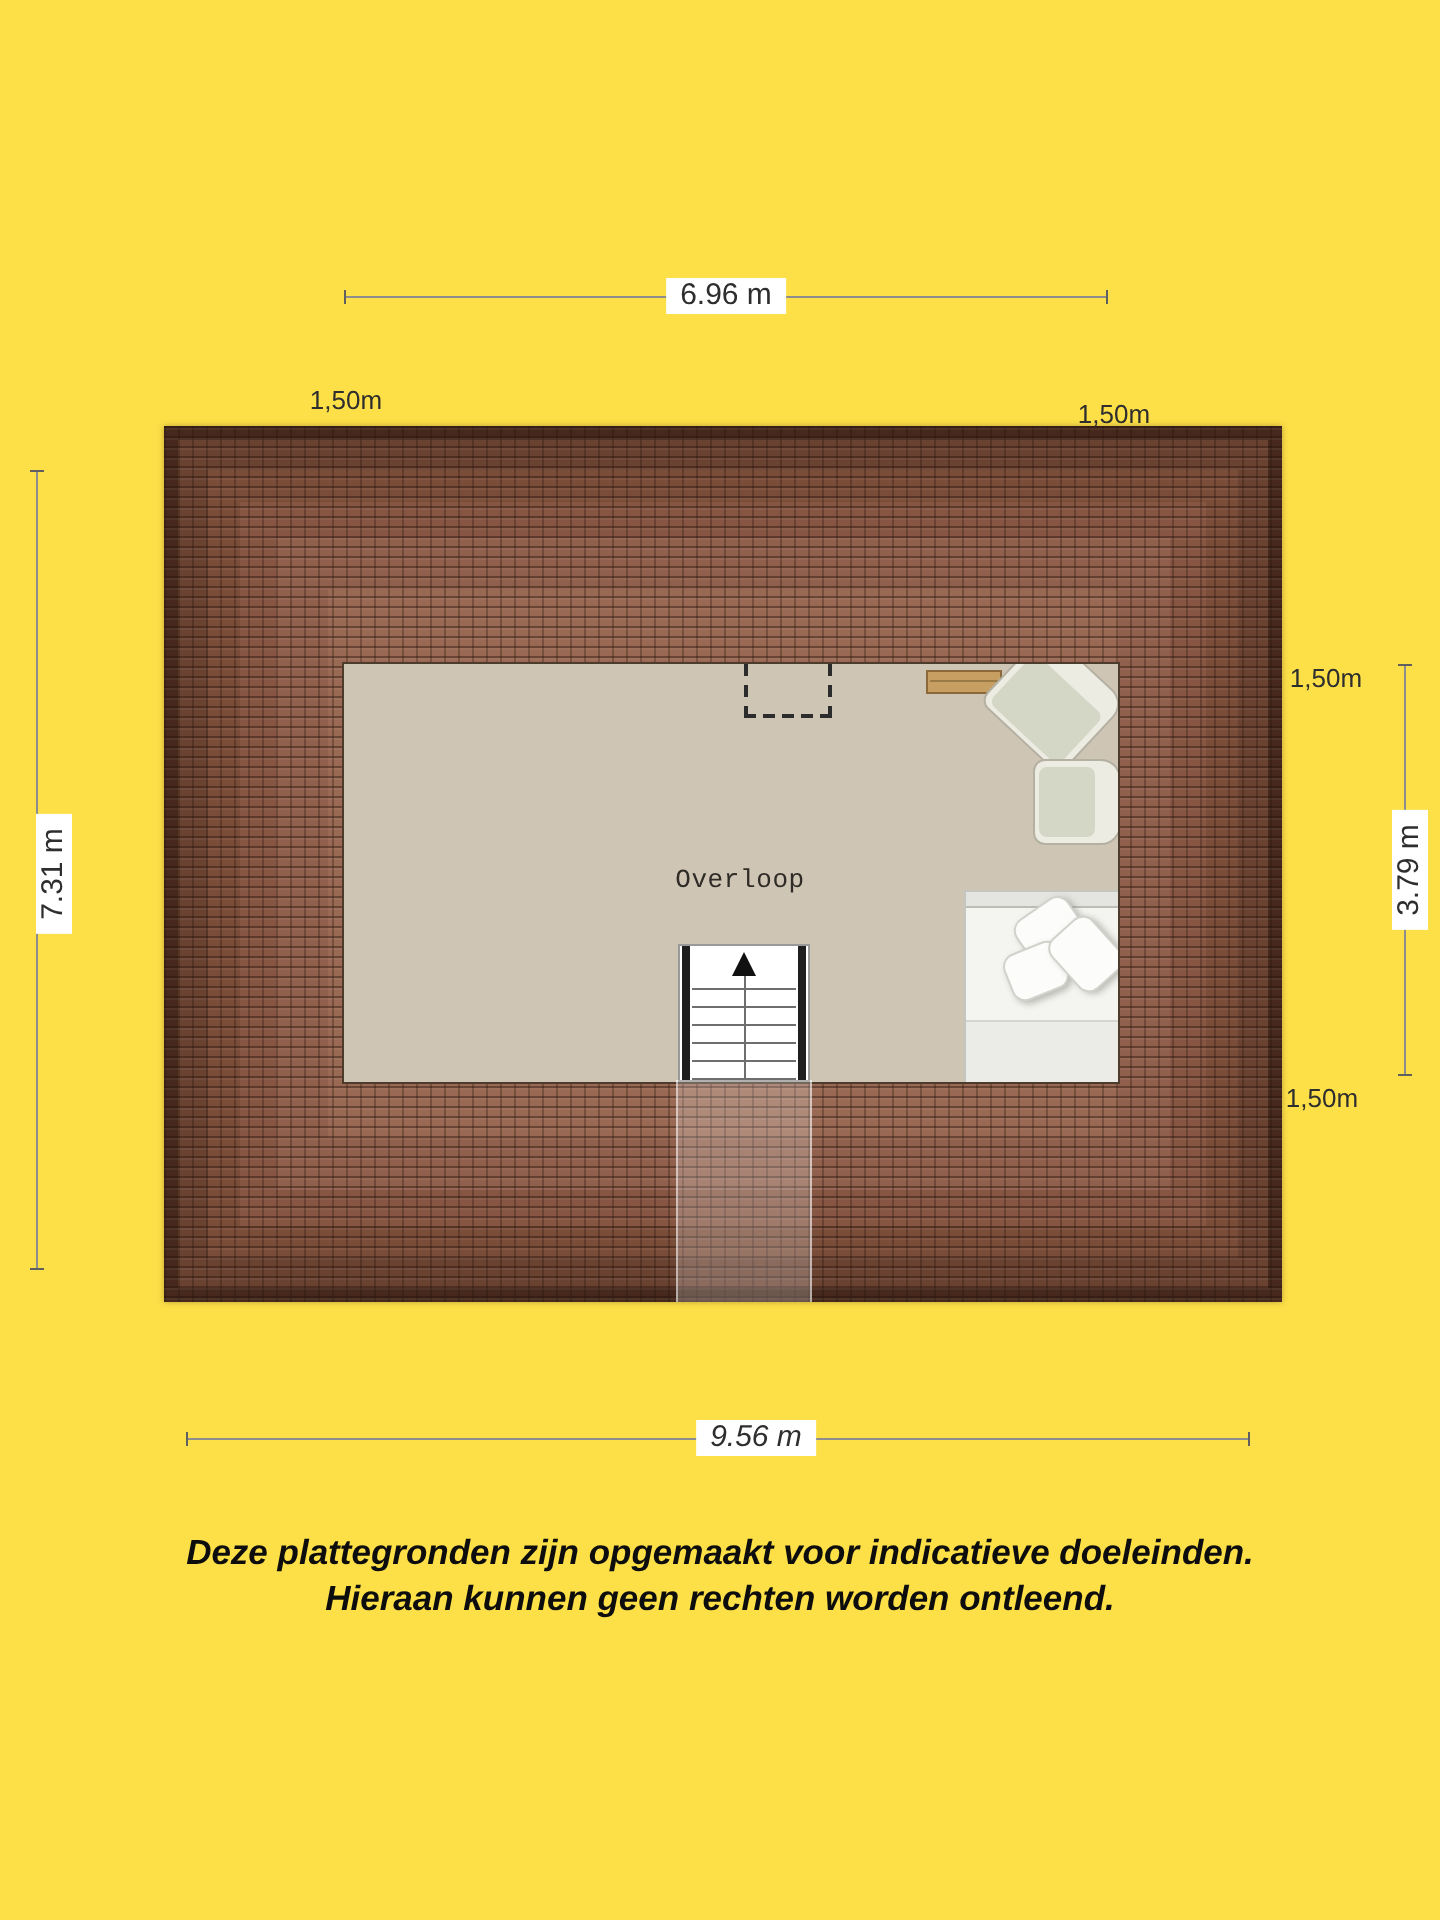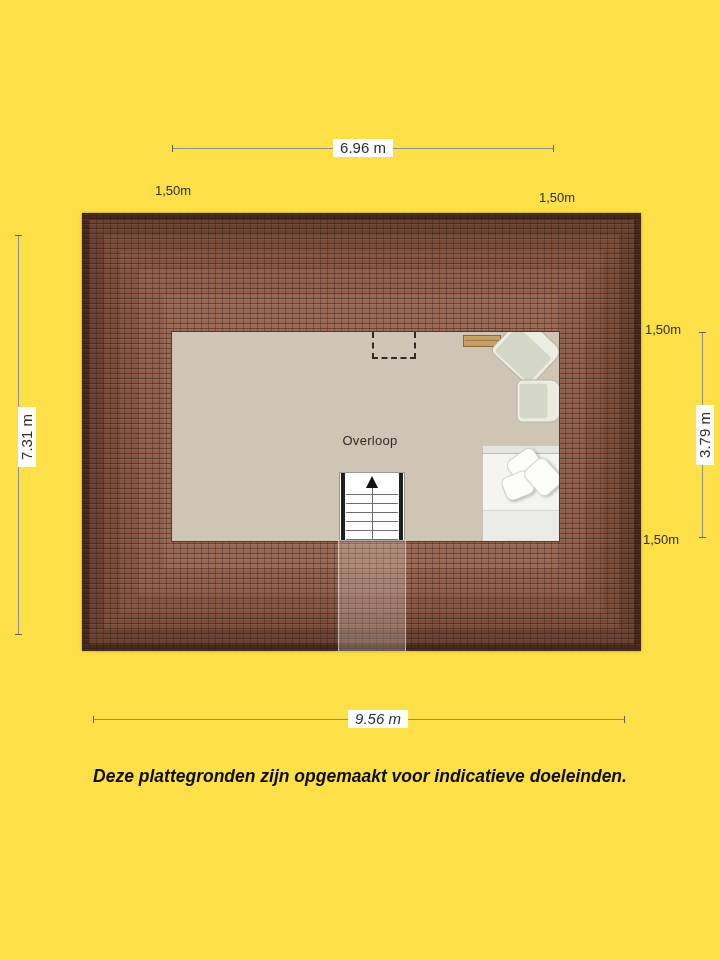--- a/index.html
+++ b/index.html
@@ -16,41 +16,41 @@
   .vdim { position:absolute; width:1px; background:#8d8d8d; }
   .vdim::before,.vdim::after { content:""; position:absolute; left:-3px; height:1px; width:7px; background:#606060; }
   .vdim::before{ top:0; } .vdim::after{ bottom:0; }
   .dimlabel {
     position:absolute; background:#fff; padding:0 7px; font-size:15px; color:#2e2e2e;
     white-space:nowrap; transform:translate(-50%,-50%); line-height:18px;
   }
   .dimlabel.rot { transform:translate(-50%,-50%) rotate(-90deg); }
   .eave {
     position:absolute; font-size:13px; color:#2e2e2e; white-space:nowrap;
-    transform:translate(-50%,-50%); line-height:15px;
+    transform:translate(-50%,-50%); line-height:15px;margin-top:10px;
   }
 
   
   .roof { left:82px; top:213px; width:559px; height:438px; position:absolute;
           background:#46291c; box-shadow:0 0 3px rgba(60,40,30,.35); }
   .roof .band { position:absolute; }
   .b2 { inset:7px;  background:#6a4231; }
   .b3 { inset:22px; background:#7a4d39; }
   .b4 { inset:38px; background:#865643; }
   .b5 { inset:56px; background:#90604c; }
   .b6 { inset:82px; background:#996953; }
   .tiles { position:absolute; inset:0;
     background-image:
       repeating-linear-gradient(180deg, rgba(38,18,10,.42) 0 1px, rgba(255,255,255,.05) 1px 2px, transparent 2px 5px),
       repeating-linear-gradient(90deg, rgba(38,18,10,.30) 0 1px, transparent 1px 7px);
   }
 
   
   .room { left:171px; top:331px; width:387px; height:209px; position:absolute;
-          background:#cfc5b5; border:1px solid #4d3b2d; overflow:hidden; }
+          background:#cfc5b5; border:1px solid #4d3b2d; overflow:hidden;font-family:Liberation Mono, monospace; }
   .room-label { position:absolute; font-size:13px; color:#2f2b26; transform:translate(-50%,-50%); letter-spacing:.3px; }
 
   .skylight { position:absolute; left:200px; top:0; width:40px; height:25px;
     border-left:2px dashed #2c2c2c; border-right:2px dashed #2c2c2c; border-bottom:2px dashed #2c2c2c; }
 
   .bench { position:absolute; left:291px; top:3px; width:36px; height:10px;
     background:#c79f62; border:1px solid #8b693b; }
   .bench::after { content:""; position:absolute; left:1px; right:1px; top:4px; height:1px; background:#9a7a45; }
 
   .chair { position:absolute; }
@@ -148,15 +148,16 @@
       <div class="treads"></div>
       <div class="mid"></div>
       <div class="arrow-head"></div>
     </div>
   </div>
 
   <div class="stair-ghost"></div>
 
   <div class="disclaimer">
     <div>Deze plattegronden zijn opgemaakt voor indicatieve doeleinden.</div>
+    <div>Hieraan kunnen geen rechten worden ontleend.</div>
   </div>
 
 </div>
 
 </body></html>

